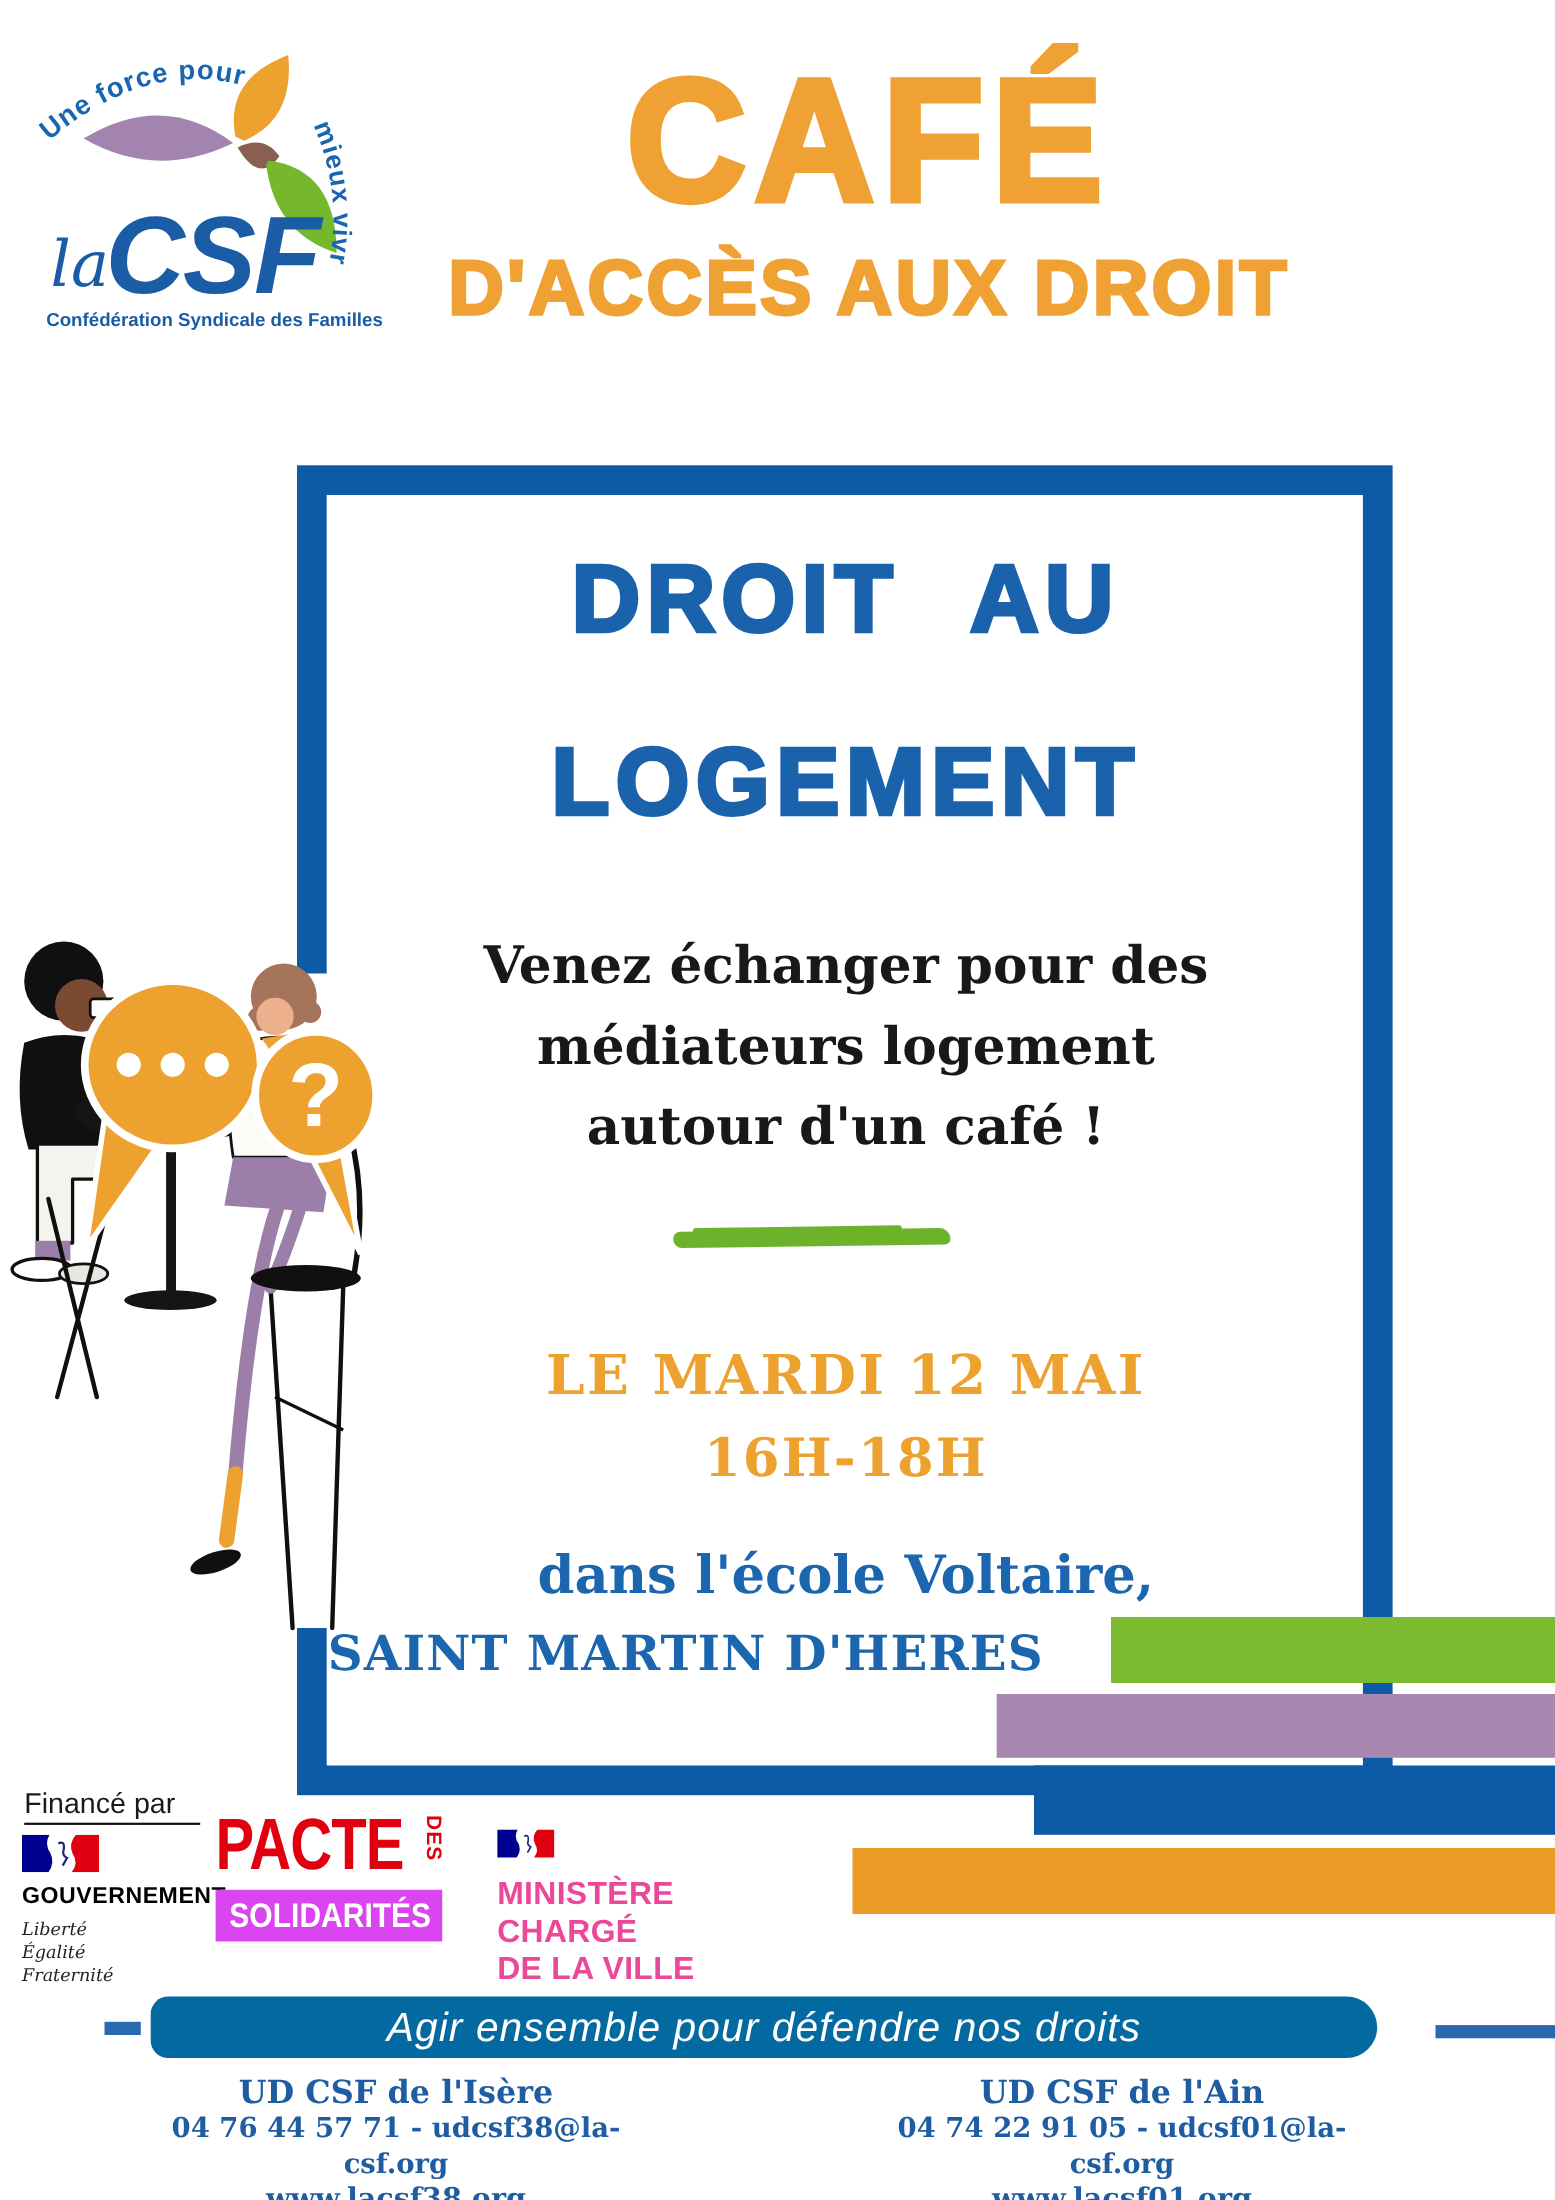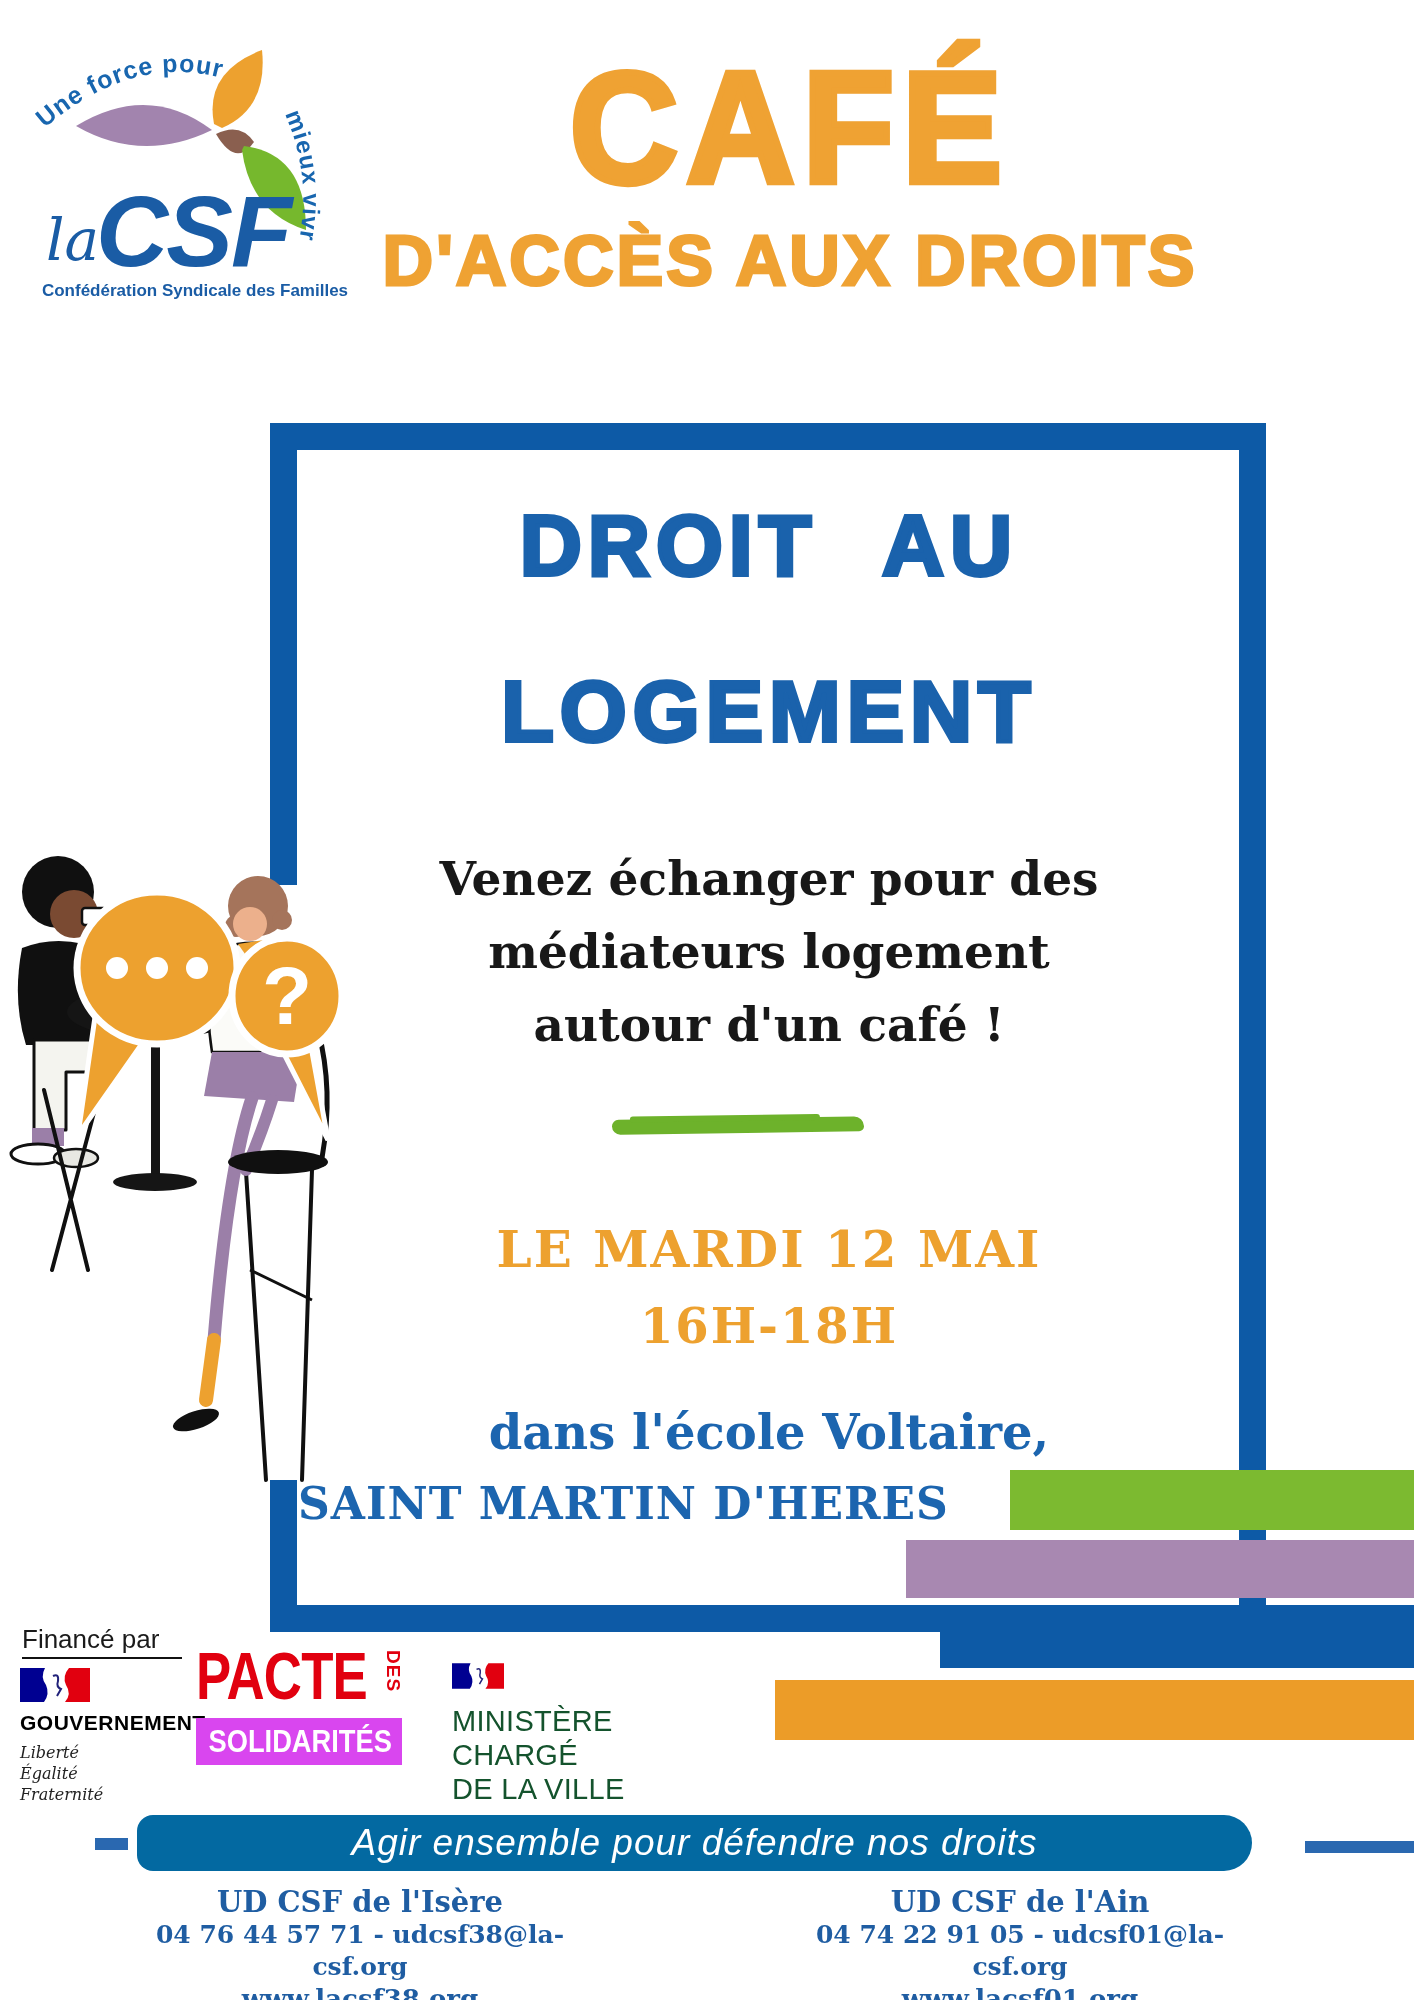--- a/index.html
+++ b/index.html
@@ -56,21 +56,21 @@
   .pacte{left:196px;top:1648px;width:230px;}
   .pacte-top{display:flex;align-items:flex-start;}
   .pacte-main{font-size:66px;font-weight:900;color:#E1000F;line-height:56px;
               transform:scaleX(0.8);transform-origin:left top;letter-spacing:-1px;}
   .pacte-des{writing-mode:vertical-rl;text-orientation:mixed;font-size:19px;font-weight:900;
              color:#E1000F;letter-spacing:1px;margin-left:-28px;margin-top:2px;}
   .pacte-box{margin-top:14px;width:206px;height:47px;background:#d946ef;color:#fff;
              text-align:center;line-height:47px;}
   .pacte-box span{display:inline-block;font-size:31px;font-weight:900;transform:scaleX(0.88);}
   .ministry{left:452px;top:1658px;width:240px;}
-  .ministry-name{font-size:29px;font-weight:400;color:#14532d;line-height:34px;margin-top:6px;letter-spacing:0.3px;}
+  .ministry-name{font-size:29px;font-weight:700;color:#ec4899;line-height:34px;margin-top:6px;letter-spacing:0.3px;}
 
   
   .banner{left:137px;top:1815px;width:1115px;height:56px;background:#0369a1;
           border-radius:16px 28px 28px 16px;text-align:center;line-height:56px;
           color:#fff;font-style:italic;font-size:37px;letter-spacing:1px;}
   .dash{position:absolute;background:#2A68B0;}
   .dash-left{left:95px;top:1838px;width:33px;height:12px;}
   .dash-right{left:1305px;top:1841px;width:109px;height:12px;}
   .contact{top:1886px;width:460px;text-align:center;color:#1F5DA2;font-family:"DejaVu Serif",serif;}
   .contact-1{left:130px;}
@@ -105,21 +105,21 @@
     </text>
     <text font-family="Liberation Sans, sans-serif" font-size="24" font-weight="700" fill="#1866AF" letter-spacing="1">
       <textPath href="#arcSide" startOffset="2">mieux vivre</textPath>
     </text>
     <text x="36" y="234" font-family="DejaVu Serif, serif" font-style="italic" font-size="58" fill="#1A5CA5">la</text>
     <text x="86" y="240" font-family="Liberation Sans, sans-serif" font-style="italic" font-weight="700" font-size="100" fill="#1A5CA5" letter-spacing="-2">CSF</text>
   </svg>
   <div class="abs logo-tagline">Confédération Syndicale des Familles</div>
 
   <div class="abs grunge title1">CAFÉ</div>
-  <div class="abs grunge title2">D'ACCÈS AUX DROITS</div>
+  <div class="abs grunge title2">D'ACCÈS AUX DROIT</div>
 
   <div class="abs grunge h1b">LOGEMENT</div>
   <div class="abs grunge h1a">DROIT AU</div>
   <div class="abs desc">
     <div>Venez échanger pour des</div>
     <div>médiateurs logement</div>
     <div>autour d'un café !</div>
   </div>
   <div class="abs brush"></div>
   <div class="abs date-line">LE MARDI 12 MAI</div>

